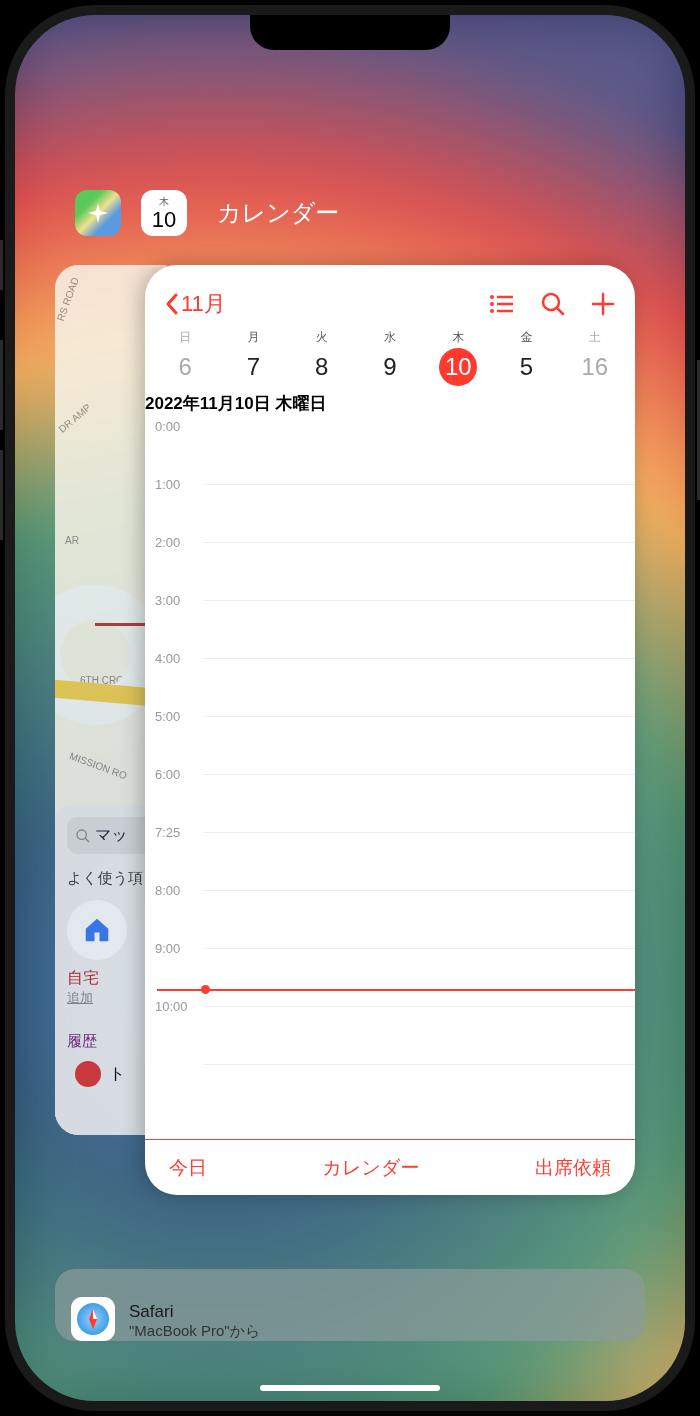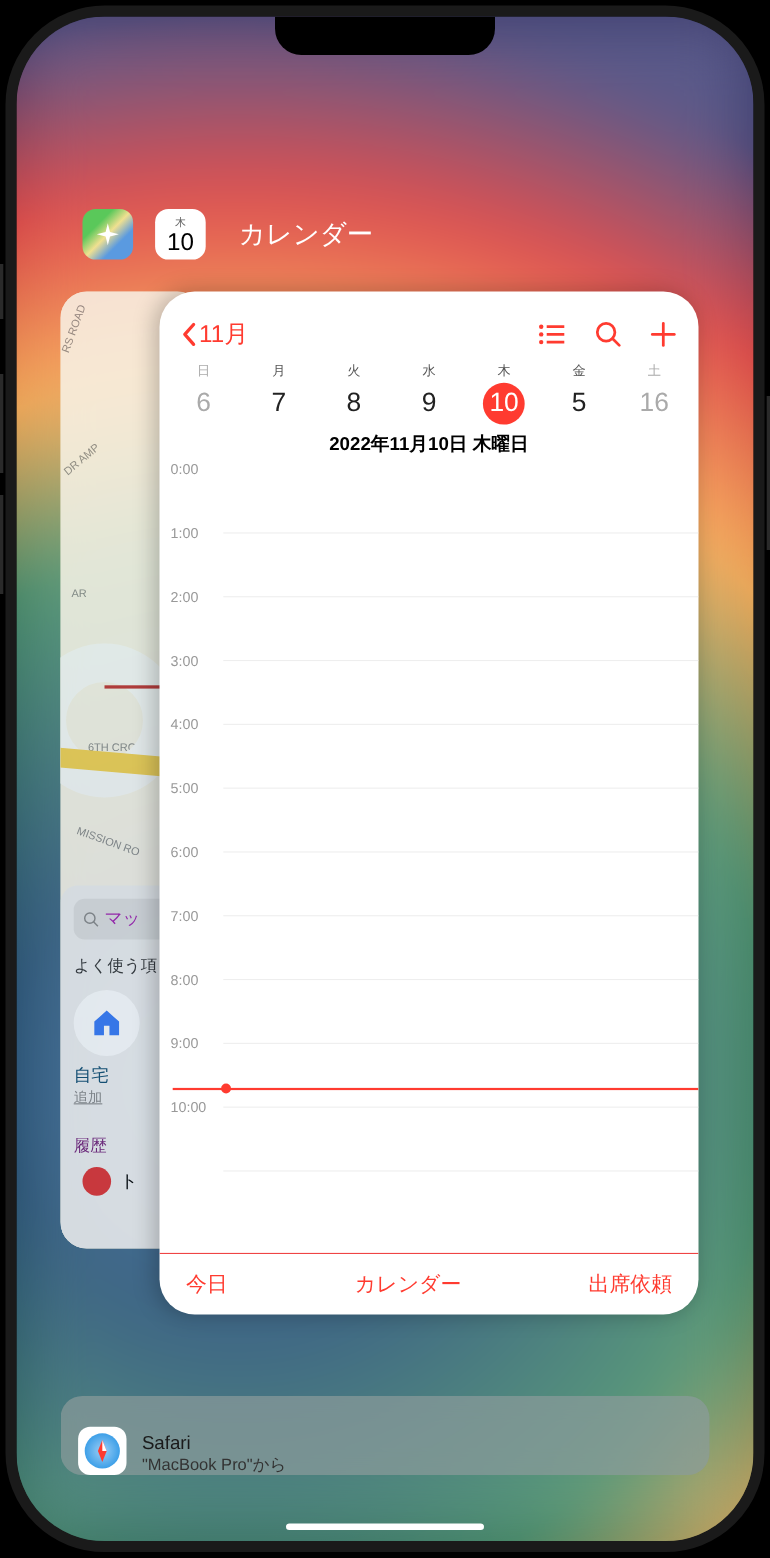--- a/index.html
+++ b/index.html
@@ -149,21 +149,21 @@
   border-radius: 16px 16px 0 0;
   padding: 12px;
 }
 .maps-search {
   display: flex;
   align-items: center;
   background: #e0e0e0;
   border-radius: 10px;
   padding: 8px;
   font-size: 16px;
-  color: #a21caf;
+  color: #0f172a;
   gap: 4px;
 }
 .maps-section-title {
   font-size: 15px;
   margin-top: 15px;
   color: #333;
 }
 .maps-home-btn {
   margin-top: 12px;
   width: 60px;
@@ -171,21 +171,21 @@
   background: #fff;
   border-radius: 30px;
   display: flex;
   align-items: center;
   justify-content: center;
   font-size: 28px;
 }
 .maps-home-label {
   font-size: 16px;
   margin-top: 8px;
-  color: #0c4a6e;
+  color: #b91c1c;
 }
 .maps-home-sub {
   font-size: 13px;
   color: #888;
   text-decoration: underline;
 }
 .maps-history {
   font-size: 15px;
   margin-top: 25px;
   color: #701a75;
@@ -256,21 +256,20 @@
   width: 38px;
   height: 38px;
   line-height: 38px;
   margin-left: auto;
   margin-right: auto;
   border-radius: 50%;
 }
 .cal-day-num.weekend { color: #aaa; }
 .cal-day-num.today { background: #ff3b30; color: #fff; }
 .cal-date-title {
-  text-align: center;
   font-size: 17px;
   font-weight: 600;
   color: #000;
   padding: 6px 0 12px;
 }
 .cal-timeline {
   position: relative;
   padding-left: 58px;
   height: 700px;
 }
@@ -515,21 +514,21 @@
           <div class="cal-hour">
             <div class="cal-hour-label">4:00</div>
           </div>
           <div class="cal-hour">
             <div class="cal-hour-label">5:00</div>
           </div>
           <div class="cal-hour">
             <div class="cal-hour-label">6:00</div>
           </div>
           <div class="cal-hour">
-            <div class="cal-hour-label">7:00</div>
+            <div class="cal-hour-label">7:25</div>
           </div>
           <div class="cal-hour">
             <div class="cal-hour-label">8:00</div>
           </div>
           <div class="cal-hour">
             <div class="cal-hour-label">9:00</div>
           </div>
           <div class="cal-hour">
             <div class="cal-hour-label">10:00</div>
           </div>

